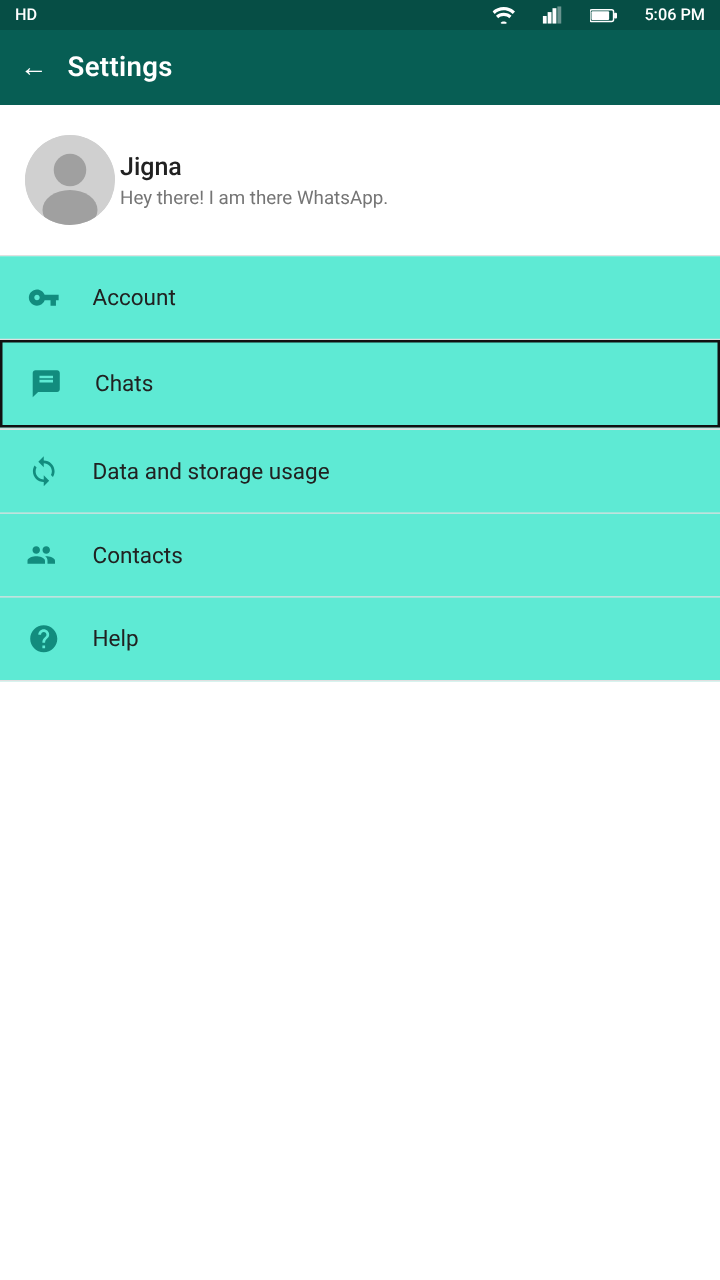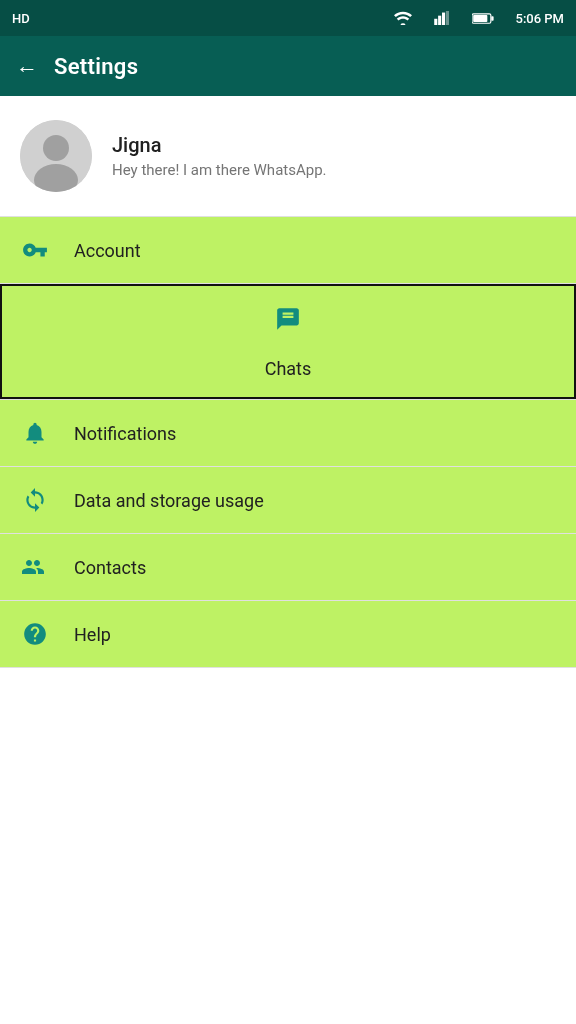--- a/index.html
+++ b/index.html
@@ -9,21 +9,21 @@
       height: 1024px;
       font-family: 'Roboto', Arial, sans-serif;
       background: #fff;
       overflow: hidden;
       position: relative;
     }
 
     
     .status-bar {
       background: #064e45;
-      height: 36px;
+      height: 24px;
       display: flex;
       align-items: center;
       justify-content: flex-end;
       padding: 0 12px;
       gap: 6px;
     }
 
     .status-bar-left {
       margin-right: auto;
     }
@@ -61,21 +61,21 @@
       font-size: 22px;
       font-weight: 600;
       letter-spacing: 0.3px;
     }
 
     
     .profile-section {
       display: flex;
       align-items: center;
       padding: 24px 20px;
-      gap: 20px;
+      gap: 4px;
       background: #fff;
     }
 
     .avatar {
       width: 72px;
       height: 72px;
       border-radius: 50%;
       background: #d0d0d0;
       display: flex;
       align-items: center;
@@ -108,35 +108,34 @@
 
     
     .divider {
       height: 1px;
       background: #e0e0e0;
       margin: 0;
     }
 
     
     .menu-list {
-      background: #bef264;
+      background: #5eead4;
     }
 
     .menu-item {
       display: flex;
       align-items: center;
       padding: 18px 20px;
       gap: 24px;
       cursor: pointer;
       position: relative;
     }
 
     .menu-item.highlighted {
       border: 2.5px solid #111;
-      flex-direction: column;
     }
 
     .menu-icon {
       width: 30px;
       height: 30px;
       display: flex;
       align-items: center;
       justify-content: center;
       flex-shrink: 0;
       color: #128c7e;
@@ -218,28 +217,20 @@
     <div class="menu-icon">
       <svg width="26" height="26" viewBox="0 0 24 24" class="icon-svg">
         <path d="M20 2H4c-1.1 0-2 .9-2 2v18l4-4h14c1.1 0 2-.9 2-2V4c0-1.1-.9-2-2-2zm-3 9H7V9h10v2zm0-3H7V6h10v2z"></path>
       </svg>
     </div>
     <span class="menu-label">Chats</span>
   </div>
 
   <div class="divider"></div>
 
-  <div class="menu-item">
-    <div class="menu-icon">
-      <svg width="26" height="26" viewBox="0 0 24 24" class="icon-svg">
-        <path d="M12 22c1.1 0 2-.9 2-2h-4c0 1.1.9 2 2 2zm6-6v-5c0-3.07-1.64-5.64-4.5-6.32V4c0-.83-.67-1.5-1.5-1.5s-1.5.67-1.5 1.5v.68C7.63 5.36 6 7.92 6 11v5l-2 2v1h16v-1l-2-2z"></path>
-      </svg>
-    </div>
-    <span class="menu-label">Notifications</span>
-  </div>
 
   <div class="divider"></div>
 
   <div class="menu-item">
     <div class="menu-icon">
       <svg width="26" height="26" viewBox="0 0 24 24" class="icon-svg">
         <path d="M12 4V1L8 5l4 4V6c3.31 0 6 2.69 6 6 0 1.01-.25 1.97-.7 2.8l1.46 1.46C19.54 15.03 20 13.57 20 12c0-4.42-3.58-8-8-8zm0 14c-3.31 0-6-2.69-6-6 0-1.01.25-1.97.7-2.8L5.24 7.74C4.46 8.97 4 10.43 4 12c0 4.42 3.58 8 8 8v3l4-4-4-4v3z"></path>
       </svg>
     </div>
     <span class="menu-label">Data and storage usage</span>

